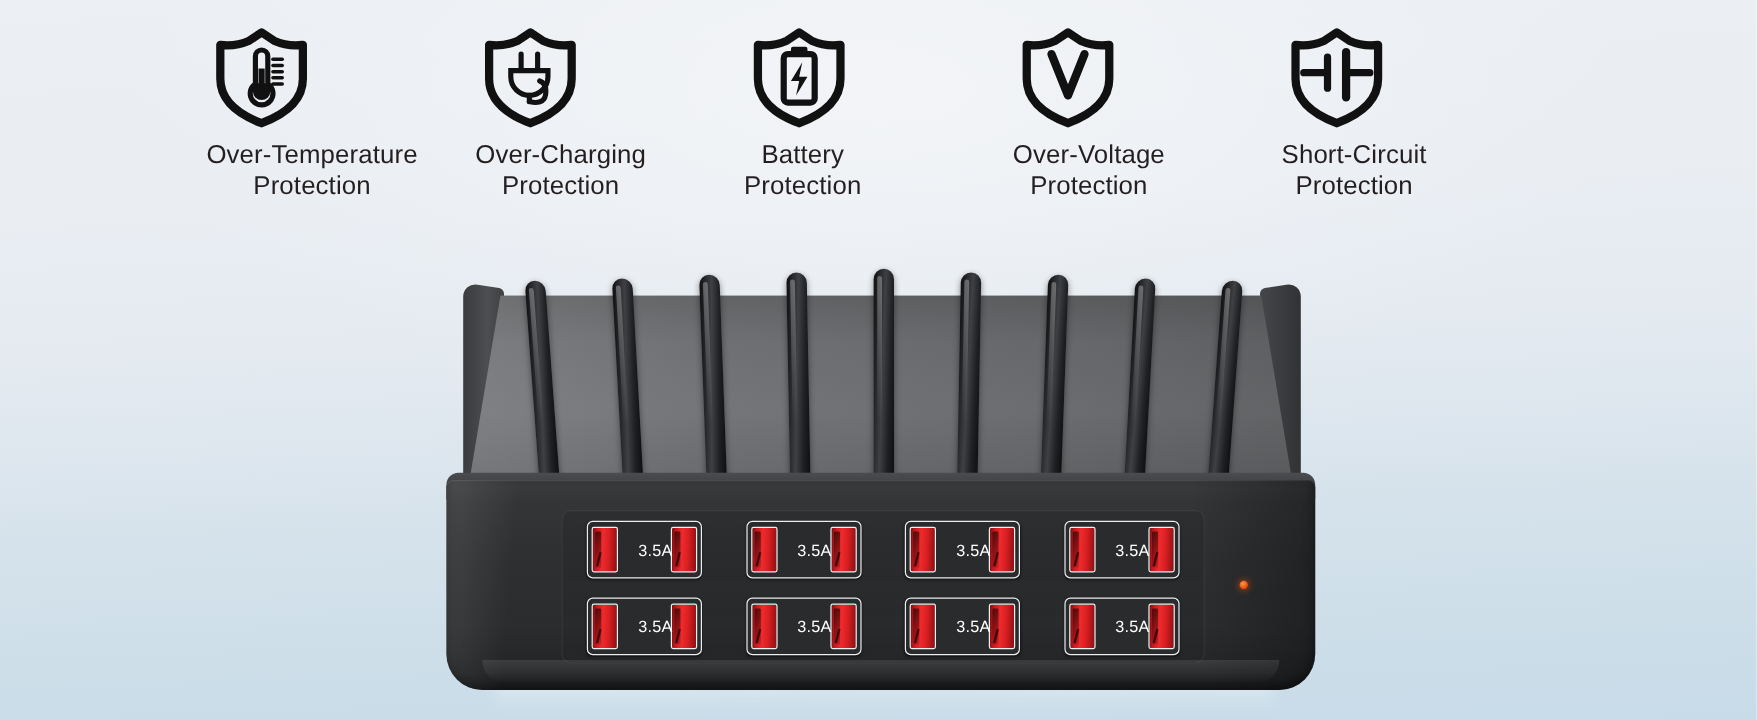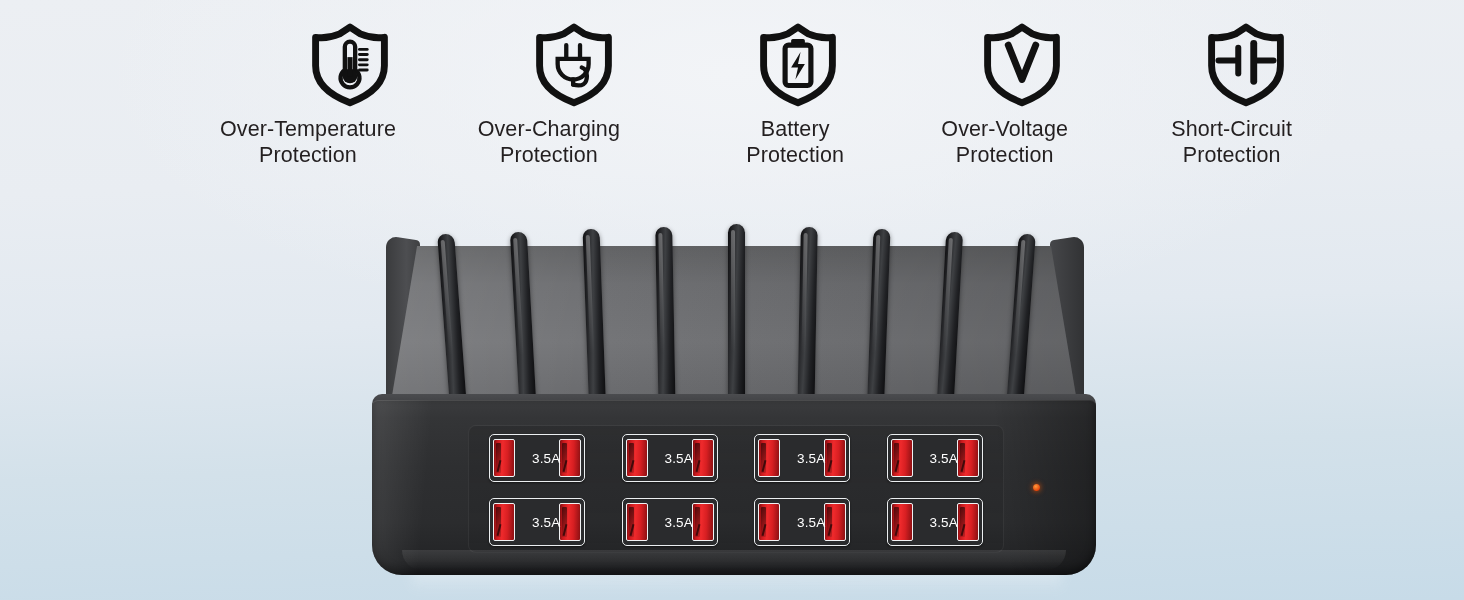--- a/index.html
+++ b/index.html
@@ -24,21 +24,21 @@
     top:18px; left:0;
     width:1464px;
     display:flex;
     justify-content:center;
     align-items:flex-start;
   }
   .feature {
     width:224px;
     display:flex;
     flex-direction:column;
-    align-items:flex-end;
+    align-items:flex-start;
   }
   .shield-wrap {
     width:92px; height:92px;
     display:flex; align-items:center; justify-content:center;
   }
   .shield-wrap svg { display:block; }
   .feature-label {
     margin-top:6px;
     text-align:center;
     font-size:21.5px;

